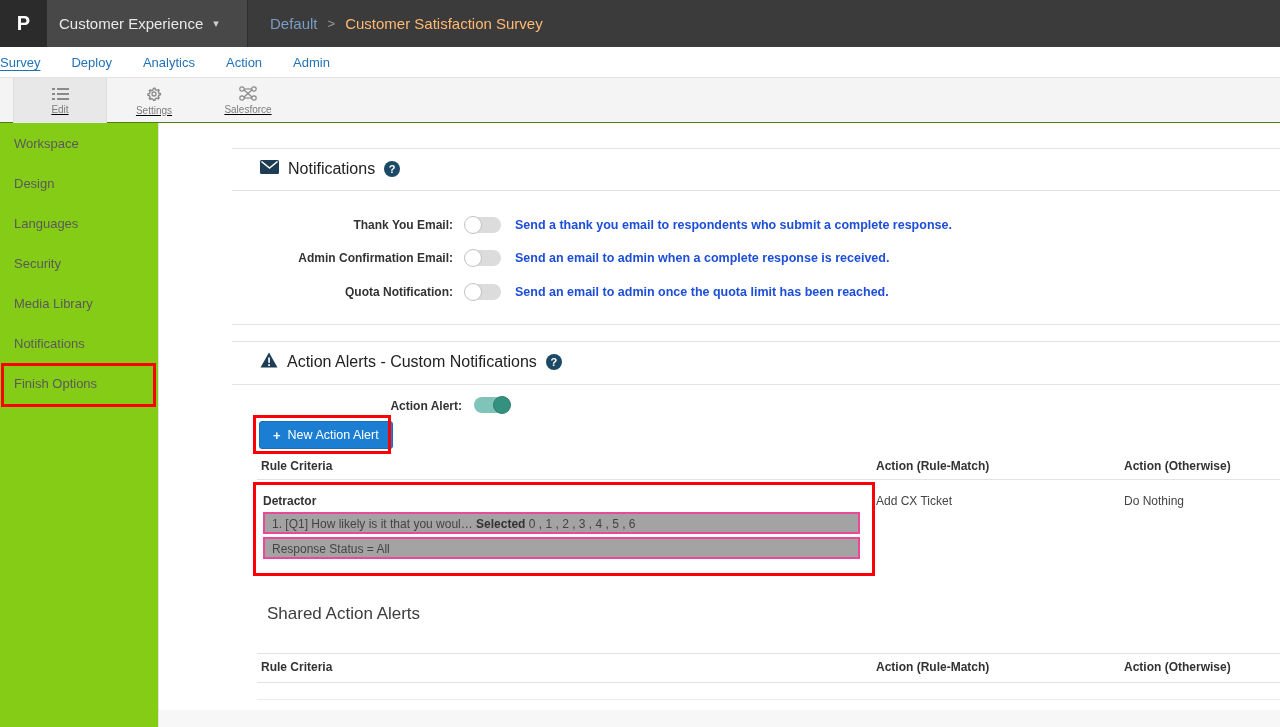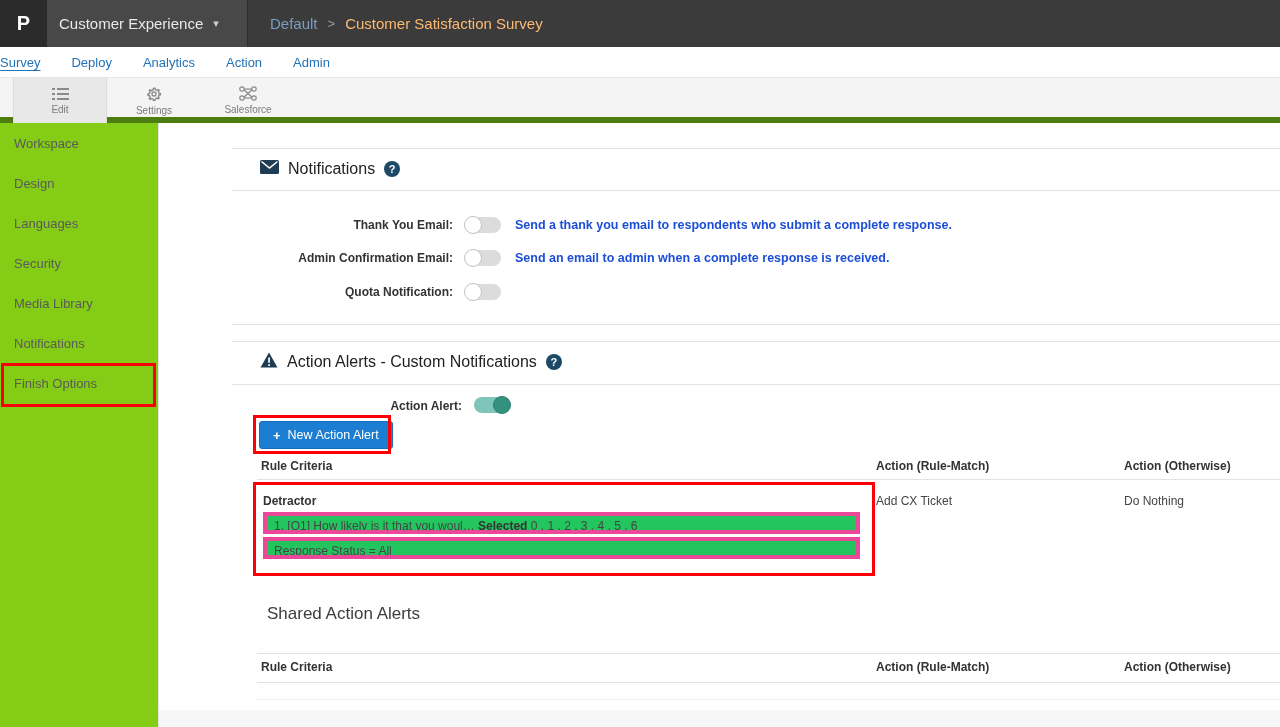--- a/index.html
+++ b/index.html
@@ -16,21 +16,21 @@
   .crumb-parent { color:#7b9cc4; cursor:pointer; }
   .crumb-sep { color:#9a9a9a; margin:0 10px; font-size:13px; }
   .crumb-current { color:#fdba74; }
 
   
   .navtabs { position:absolute; top:47px; left:0; right:0; height:31px; background:#fff; border-bottom:1px solid #e4e4e4; display:flex; align-items:center; padding-left:0; gap:31px; }
   .navtab { font-size:13px; color:#2272b8; cursor:pointer; }
   .navtab.active { text-decoration:underline; text-underline-offset:3px; }
 
   
-  .toolbar { position:absolute; top:78px; left:0; right:0; height:45px; background:#f4f4f4; border-bottom:6px solid #4d7c0f; display:flex; padding-left:13px; }
+  .toolbar { position:absolute; top:78px; left:0; right:0; height:45px; background:#f4f4f4; border-bottom:1px solid #4d7c0f; display:flex; padding-left:13px;text-decoration:underline; }
   .tool { width:94px; height:45px; display:flex; flex-direction:column; align-items:center; justify-content:center; gap:3px; cursor:pointer; }
   .tool.active { background:#e8e8e8; border-left:1px solid #dcdcdc; border-right:1px solid #dcdcdc; }
   .tool-label { font-size:10px; color:#7c7c7c; }
   .tool svg { display:block; }
 
   
   .sidebar { position:absolute; top:123px; left:0; bottom:0; width:159px; background:#84cc16; border-right:1px solid #e4e4e4; }
   .side-item { height:40px; display:flex; align-items:center; padding-left:14px; font-size:13px; color:#5a5a5a; cursor:pointer; }
 
   
@@ -53,21 +53,21 @@
 
   .aa-label { position:absolute; left:73px; width:230px; text-align:right; font-size:12px; font-weight:bold; color:#333; top:276px; }
   .aa-toggle { position:absolute; left:315px; top:274px; }
 
   .btn-new { position:absolute; left:100px; top:298px; height:28px; padding:0 13px; background:#1b7ed3; border:1px solid #166db9; border-radius:3px; color:#fff; font-size:12.5px; display:flex; align-items:center; gap:7px; cursor:pointer; font-family:"Liberation Sans", sans-serif; }
   .btn-plus { font-size:13px; font-weight:bold; }
 
   .th { position:absolute; font-size:12px; font-weight:bold; color:#333; }
   .td { position:absolute; font-size:12px; color:#444; }
   .rule-name { position:absolute; left:104px; top:371px; font-size:12px; font-weight:bold; color:#333; }
-  .crit-box { position:absolute; left:104px; width:597px; height:22px; border:4px solid #ec4899; background:#22c55e; font-size:12px; color:#444; line-height:20px; padding:0 7px; white-space:nowrap; overflow:hidden; cursor:pointer; }
+  .crit-box { position:absolute; left:104px; width:597px; height:22px; border:2px solid #ec4899; background:#a3a3a3; font-size:12px; color:#444; line-height:20px; padding:0 7px; white-space:nowrap; overflow:hidden; cursor:pointer; }
   .crit-box b { color:#333; }
 
   .shared-title { position:absolute; left:108px; top:481px; font-size:17px; color:#3d3d3d; }
   .footer-strip { position:absolute; left:0; right:0; top:587px; bottom:0; background:#f7f7f8; }
 
   
   .hl { position:absolute; border:3px solid #fb0007; pointer-events:none; z-index:50; }
   .hl-sidebar { left:1px; top:363px; width:155px; height:44px; }
   .hl-button { left:253px; top:415px; width:138px; height:39px; }
   .hl-criteria { left:253px; top:482px; width:622px; height:94px; }
@@ -183,20 +183,21 @@
           <span class="knob"></span>
         </span>
       <span class="row-desc">Send an email to admin when a complete response is received.</span>
     </div>
 
     <div class="toggle-row" style="top:160px">
       <span class="row-label">Quota Notification:</span>
       <span class="toggle">
           <span class="knob"></span>
         </span>
+      <span class="row-desc">Send an email to admin once the quota limit has been reached.</span>
     </div>
 
     <div class="hline" style="top:201px"></div>
     <div class="hline" style="top:218px"></div>
 
     <div class="sec-header" style="top:226px">
       <span>
         <svg width="18" height="16" viewBox="0 0 18 16">
           <path d="M9 0.5 L17.5 15.5 H0.5 Z" fill="#1e3c54"></path>
           <rect x="8.2" y="5.5" width="1.7" height="5.3" fill="#fff"></rect>

